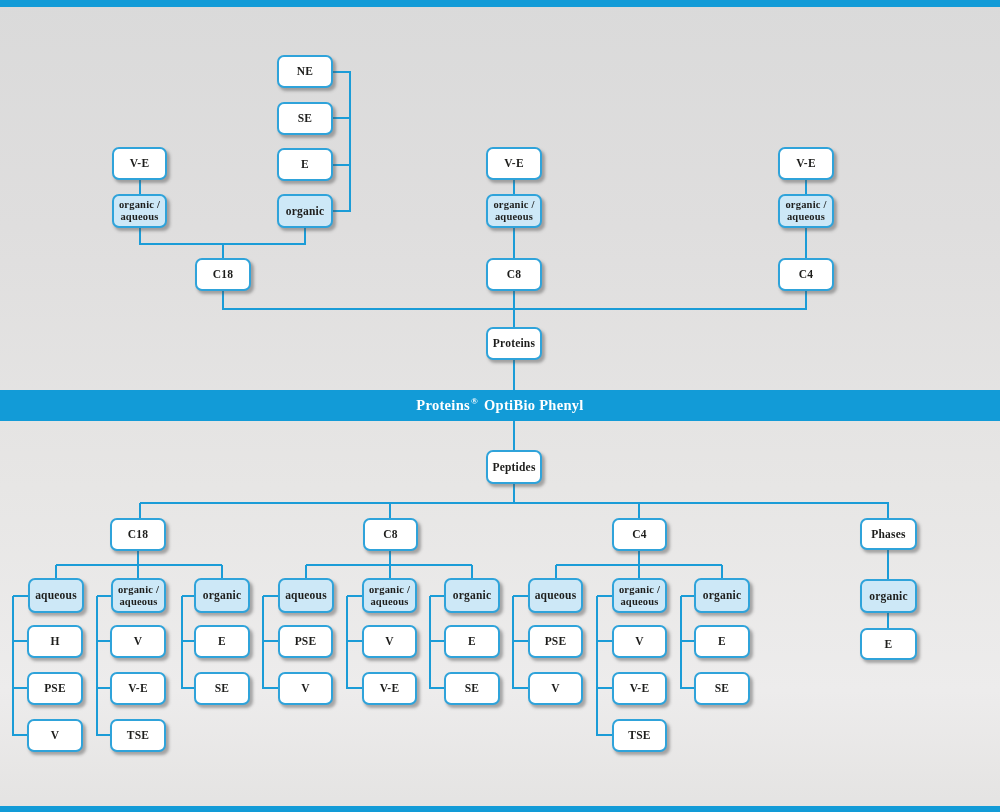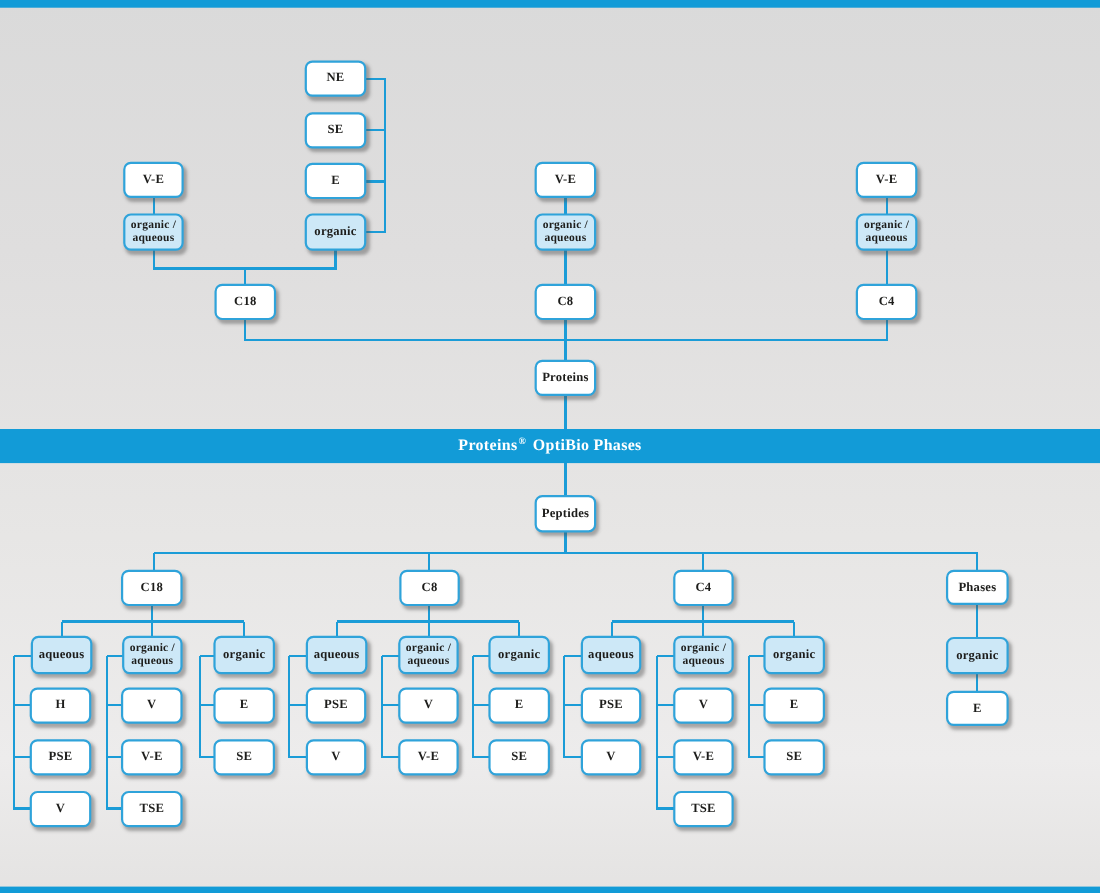--- a/index.html
+++ b/index.html
@@ -88,21 +88,21 @@
   <div class="node" style="left:778px;top:147px;width:56px;height:33px">V-E</div>
   <div class="node blue two" style="left:778px;top:194px;width:56px;height:34px">organic /
 aqueous</div>
   <div class="node" style="left:778px;top:258px;width:56px;height:33px">C4</div>
 
   <div class="node" style="left:486px;top:327px;width:56px;height:33px">Proteins</div>
 
   <div class="banner">
     <span>Proteins</span>
       <span class="reg">®</span>
-      <span class="rest">OptiBio Phases</span>
+      <span class="rest">OptiBio Phenyl</span>
   </div>
 
   <div class="node" style="left:486px;top:450px;width:56px;height:34px">Peptides</div>
 
   <div class="node" style="left:110px;top:518px;width:56px;height:33px">C18</div>
   <div class="node blue" style="left:28px;top:578px;width:56px;height:35px">aqueous</div>
   <div class="node blue two" style="left:111px;top:578px;width:55px;height:35px">organic /
 aqueous</div>
   <div class="node blue" style="left:194px;top:578px;width:56px;height:35px">organic</div>
   <div class="node" style="left:27px;top:625px;width:56px;height:33px">H</div>

